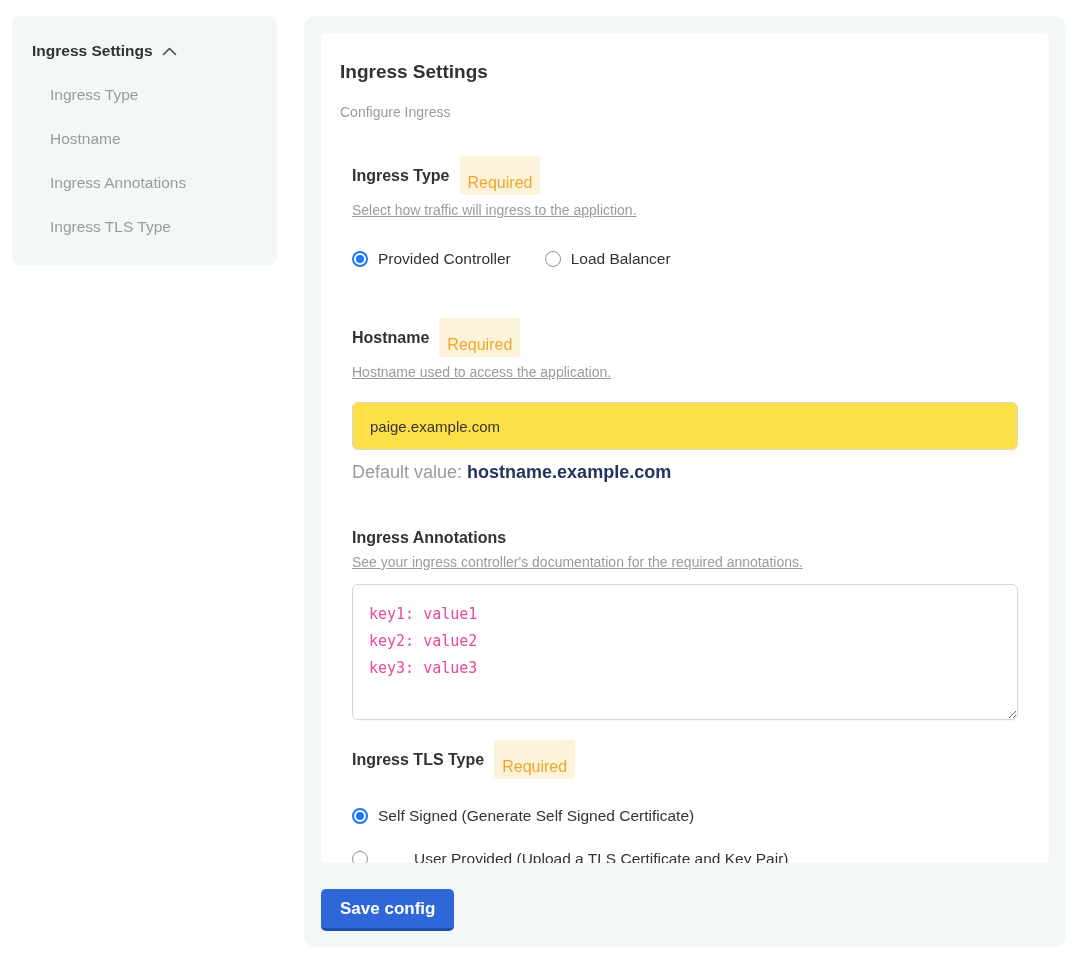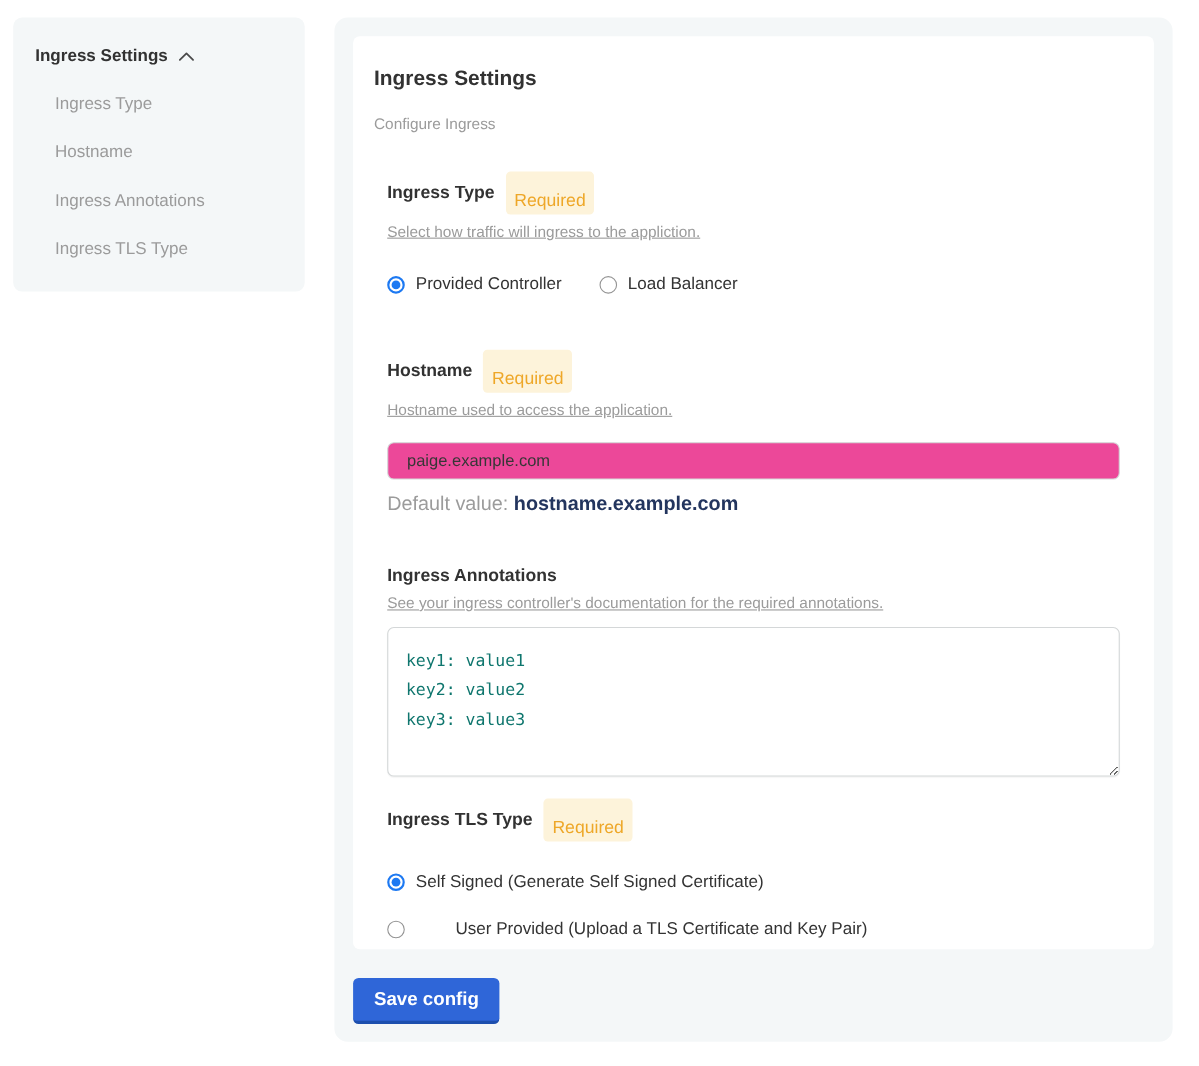--- a/index.html
+++ b/index.html
@@ -55,32 +55,32 @@
     width:16px; height:16px; border:1.5px solid #949494; border-radius:50%;
     background:#fff; margin-right:10px; position:relative; flex:0 0 auto;
   }
   .radio.selected { border:2px solid var(--accent-blue,#1d79f2); }
   .radio.selected::after {
     content:""; position:absolute; inset:2px; border-radius:50%;
     background:var(--accent-blue,#1d79f2);
   }
 
   .text-input {
-    margin-top:22px; width:100%; height:34px; border:1px solid #d4d7d8;
+    margin-top:22px; width:100%; height:48px; border:1px solid #d4d7d8;
     border-radius:6px; padding:0 17px; font-size:15px; color:#363636;
-    font-family:"Liberation Sans","DejaVu Sans",sans-serif; outline:none; background:#ec4899;
+    font-family:"Liberation Sans","DejaVu Sans",sans-serif; outline:none; background:#fde047;
   }
   .default-line { margin-top:12px; font-size:18px; color:#9b9b9b; }
   .default-line strong { color:var(--default-navy,#23355e); font-weight:700; }
 
   .anno-textarea {
     display:block; margin-top:14px; width:100%; height:136px;
     border:1px solid #d4d7d8; border-radius:6px; padding:16px 16px;
     font-family:"DejaVu Sans Mono","Liberation Mono",monospace;
-    font-size:15px; line-height:27px; color:#0f766e; resize:both; outline:none;
+    font-size:15px; line-height:27px; color:#ec4899; resize:both; outline:none;
     box-shadow:0 1px 1px rgba(0,0,0,0.04); background:#fff;
   }
 
   .tls-options .option { margin-top:28px; margin-left:0; }
   .tls-options .option + .option { margin-top:25px;gap:36px; }
 
   .save-btn {
     margin-top:26px; height:42px; padding:0 19px; border:none; cursor:pointer;
     background:var(--button-blue,#2f66d8);
     border-bottom:3px solid var(--button-blue-dark,#1d4fae);

